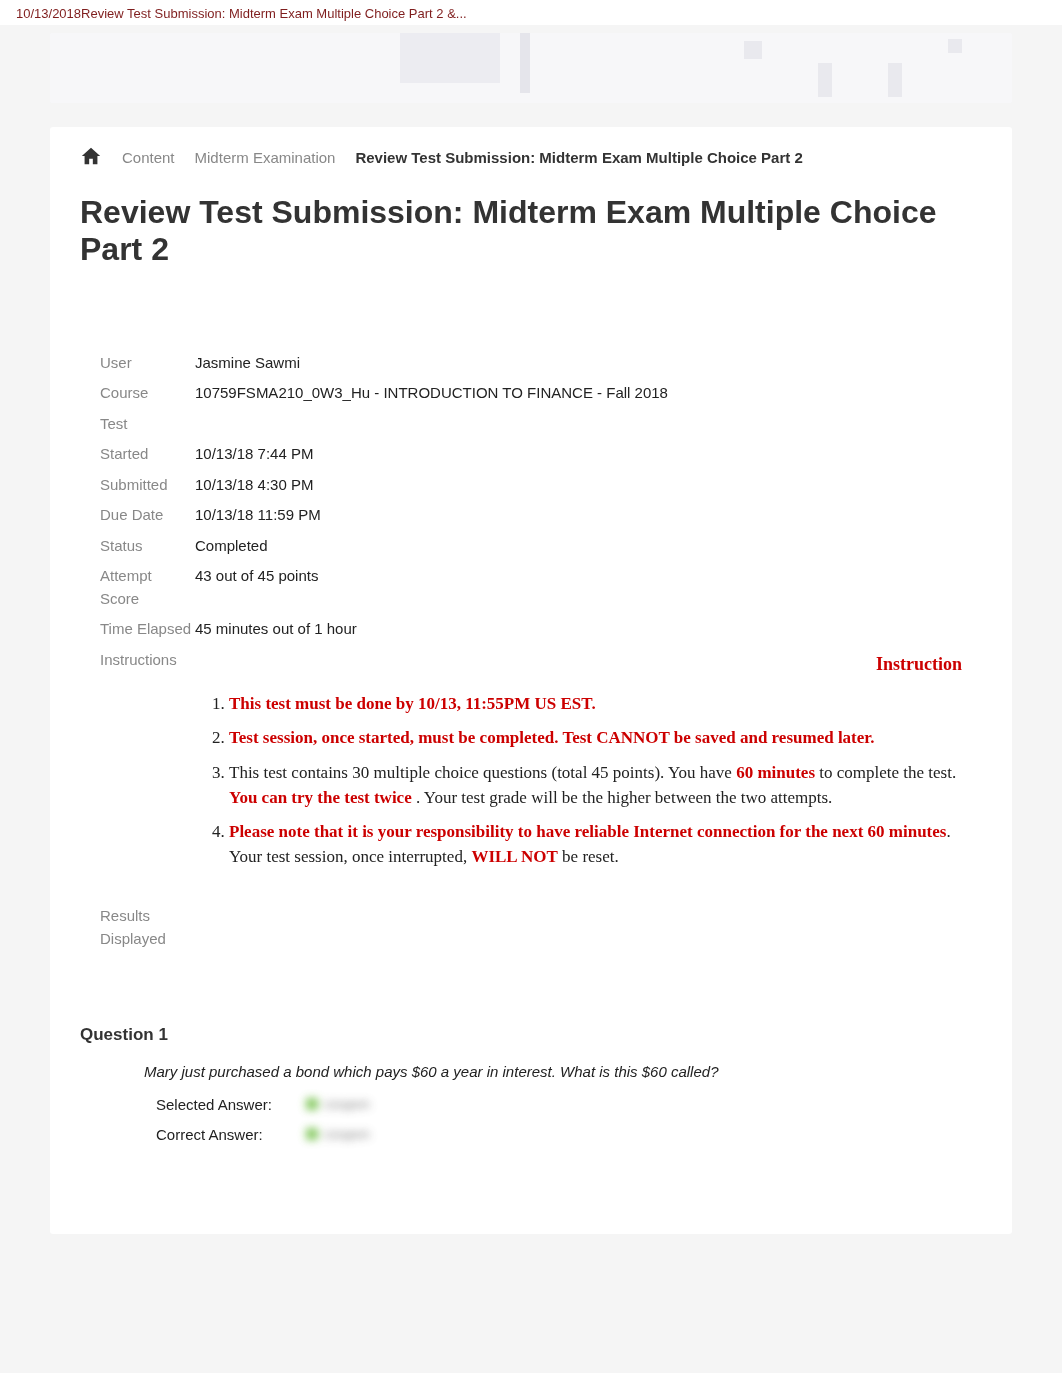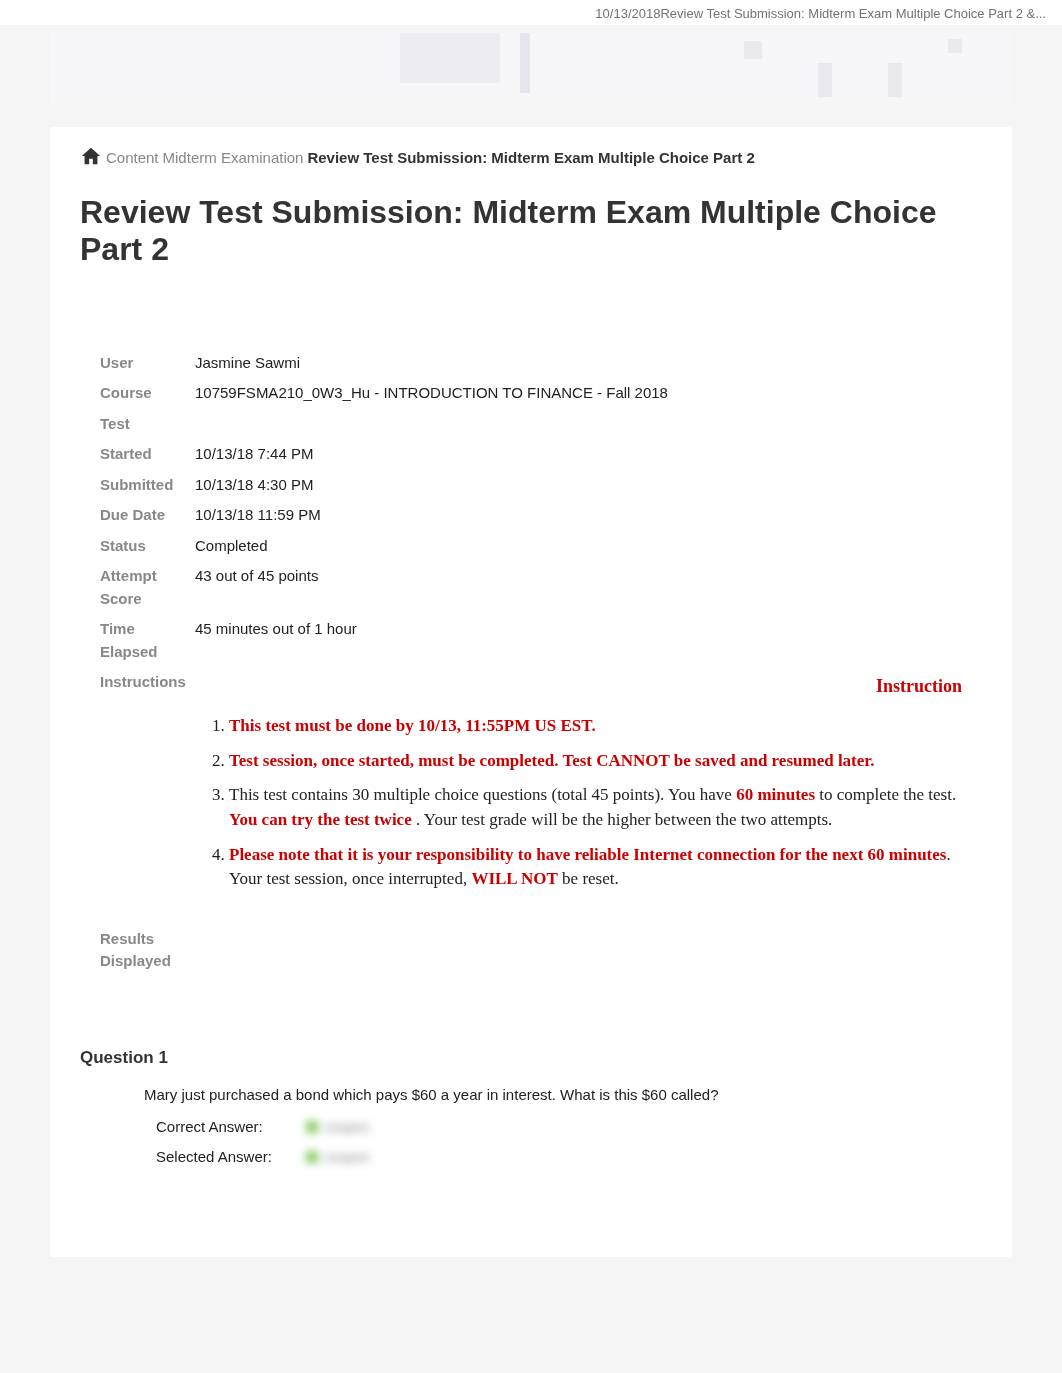--- a/index.html
+++ b/index.html
@@ -4,23 +4,23 @@
 <style>
   * { box-sizing: border-box; margin: 0; padding: 0; }
   body {
     font-family: "Helvetica Neue", Arial, sans-serif;
     background: #f5f5f5;
     width: 1062px;
     color: #333;
   }
   .print-header {
     display: flex;
-    justify-content: flex-end;
+    justify-content: flex-start;
     font-size: 13px;
-    color: #737373;
+    color: #7f1d1d;
     padding: 6px 16px 4px 16px;
     background: #fff;
   }
   .banner {
     margin: 8px 50px 24px 50px;
     height: 70px;
     background: #f7f7f9;
     position: relative;
     border-radius: 2px;
   }
@@ -38,21 +38,21 @@
 
   .page-wrap {
     margin: 0 50px 40px 50px;
     background: #fff;
     border-radius: 3px;
     padding: 0 0 40px 0;
   }
   .breadcrumb {
     display: flex;
     align-items: center;
-    gap: 4px;
+    gap: 20px;
     padding: 18px 30px 24px 30px;
     font-size: 15px;
     flex-wrap: wrap;
   }
   .home-icon {
     width: 22px;
     height: 22px;
     color: #333;
   }
   .bc-link { color: #888; cursor: pointer; }
@@ -73,21 +73,20 @@
     display: flex;
     align-items: flex-start;
     padding: 4px 0;
     font-size: 15px;
     line-height: 1.5;
   }
   .info-label {
     width: 95px;
     flex: 0 0 95px;
     color: #888;
-    font-weight: bold;
   }
   .info-value {
     color: #222;
     flex: 1;
   }
   .instructions-block { margin-top: 2px; }
   .instr-heading {
     color: #c00;
     font-family: Georgia, "Times New Roman", serif;
     font-weight: bold;
@@ -112,20 +111,21 @@
     font-size: 17px;
     font-weight: bold;
     color: #333;
     margin-bottom: 18px;
     margin-top: 37px;
   }
   .q-text {
     font-size: 15px;
     color: #222;
     margin: 0 0 14px 64px;
+    font-style: italic;
   }
   .answer-row {
     display: flex;
     align-items: center;
     margin: 0 0 10px 76px;
     font-size: 15px;
   }
   .answer-label { color: #222; width: 150px; }
   .blur-box {
     width: 80px;
@@ -236,30 +236,30 @@
     <div class="info-row" style="margin-top:18px;">
       <div class="info-label">Results Displayed</div>
     </div>
   </div>
 
   <div class="question-block">
     <div class="question-title">Question 1</div>
     <div class="q-text">Mary just purchased a bond which pays $60 a year in interest. What is this $60 called?</div>
 
     <div class="answer-row">
+      <span class="answer-label">Selected Answer:</span>
+      <span class="blur-box">
+        <span class="bullet green"></span>
+        <span class="ans-hidden">coupon</span>
+      </span>
+    </div>
+
+    <div class="answer-row">
       <span class="answer-label">Correct Answer:</span>
       <span class="blur-box">
         <span class="bullet green"></span>
         <span class="ans-hidden">coupon</span>
       </span>
     </div>
-
-    <div class="answer-row">
-      <span class="answer-label">Selected Answer:</span>
-      <span class="blur-box">
-        <span class="bullet green"></span>
-        <span class="ans-hidden">coupon</span>
-      </span>
-    </div>
   </div>
 
   <div class="divider"></div>
 </div>
 
 </body></html>

